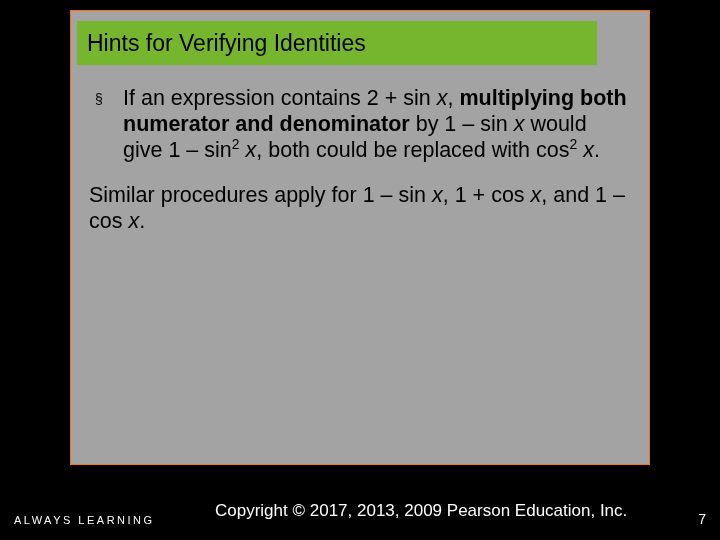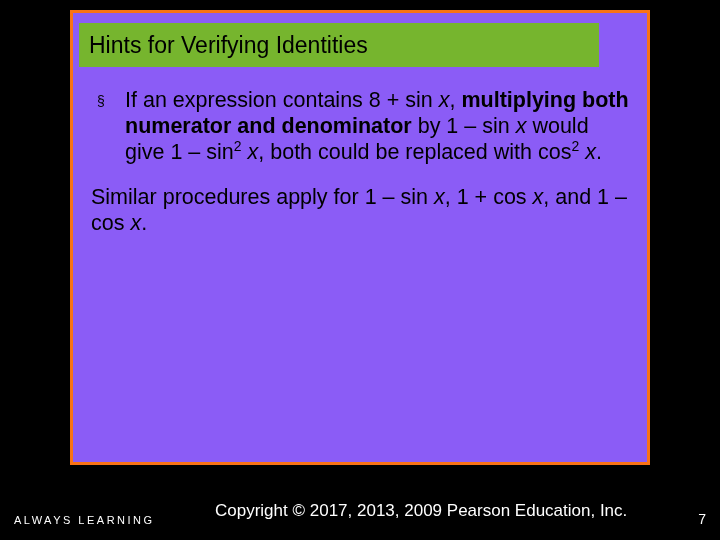--- a/index.html
+++ b/index.html
@@ -9,22 +9,22 @@
     height: 540px;
     background: #000;
     position: relative;
   }
   .content-box {
     position: absolute;
     left: 70px;
     top: 10px;
     width: 580px;
     height: 455px;
-    background: #8b5cf6;
-    border: 3px solid #f97316;
+    background: #a3a3a3;
+    border: 1px solid #f97316;
   }
   .title-bar {
     position: absolute;
     left: 6px;
     top: 10px;
     width: 520px;
     height: 44px;
     background: #76b52e;
     display: flex;
     align-items: center;
@@ -124,21 +124,21 @@
 
   <div class="content-box">
     <div class="title-bar">
       <span class="title-text">Hints for Verifying Identities</span>
     </div>
 
     <div class="body">
       <div class="bullet-row">
         <div class="bullet-mark">§</div>
         <div class="bullet-text">
-          <span>If an expression contains 8 + sin </span><span class="ital">x</span><span>, </span><b>multiplying both numerator and denominator</b><span> by 1 – sin </span><span class="ital">x</span><span> would give 1 – sin</span><sup>2</sup><span> </span><span class="ital">x</span><span>, both could be replaced with cos</span><sup>2</sup><span> </span><span class="ital">x</span><span>.</span>
+          <span>If an expression contains 2 + sin </span><span class="ital">x</span><span>, </span><b>multiplying both numerator and denominator</b><span> by 1 – sin </span><span class="ital">x</span><span> would give 1 – sin</span><sup>2</sup><span> </span><span class="ital">x</span><span>, both could be replaced with cos</span><sup>2</sup><span> </span><span class="ital">x</span><span>.</span>
         </div>
       </div>
 
       <div class="followup">
         <span>Similar procedures apply for 1 – sin </span><span class="ital">x</span><span>, 1 + cos </span><span class="ital">x</span><span>, and 1 – cos </span><span class="ital">x</span><span>.</span>
       </div>
     </div>
   </div>
 
   <div class="footer">

